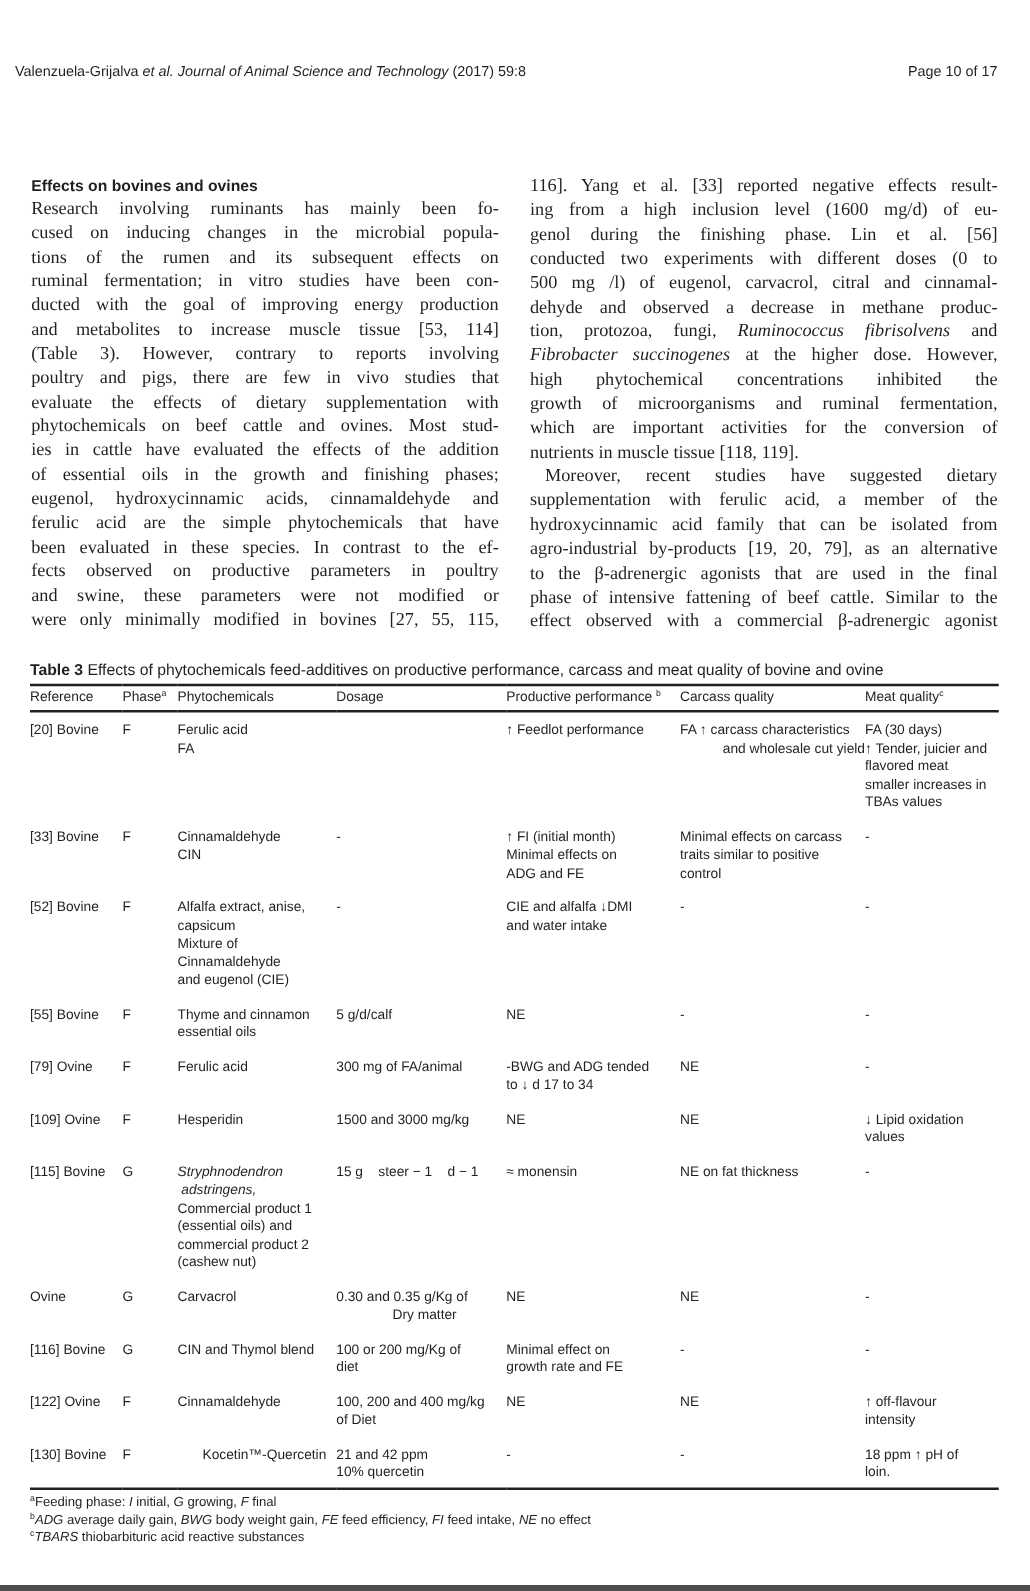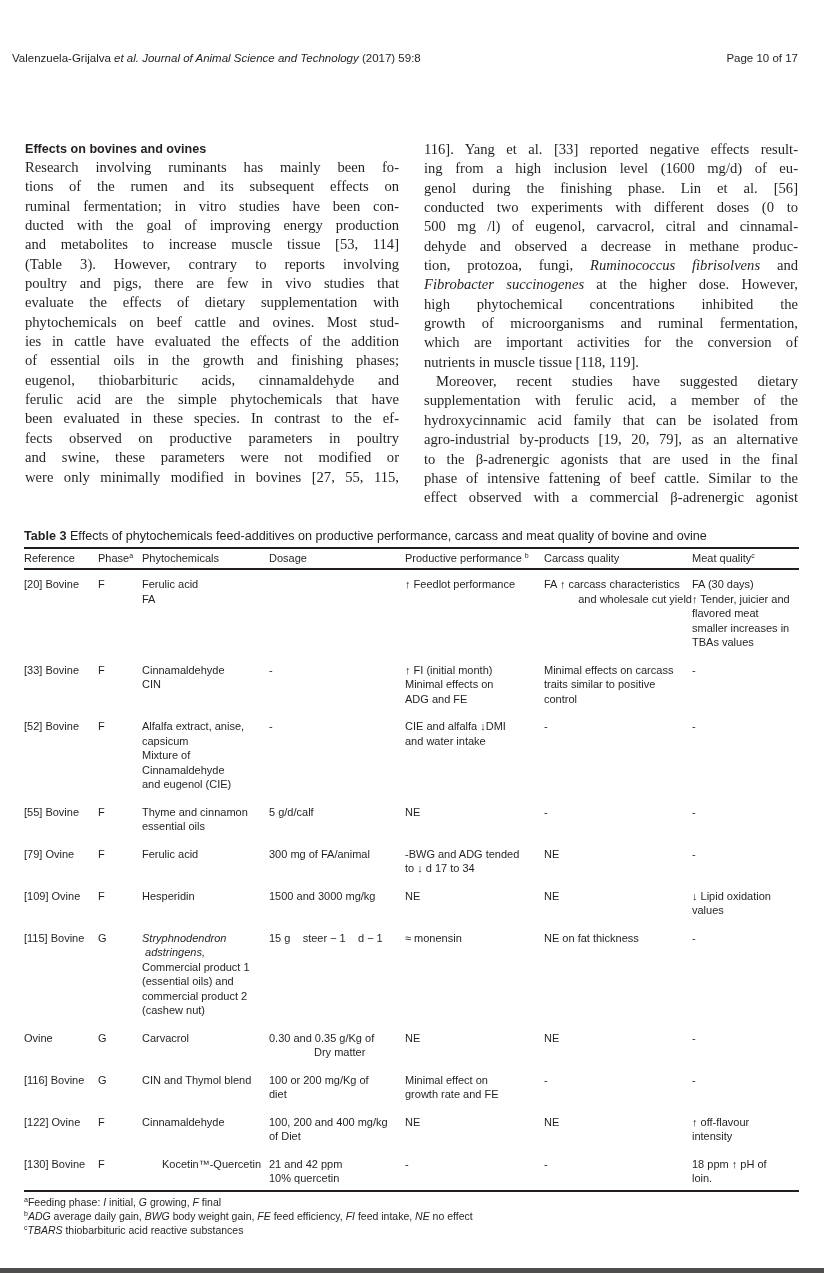--- a/index.html
+++ b/index.html
@@ -61,31 +61,32 @@
 
 <div class="running-head">
   <span class="left"><span>Valenzuela-Grijalva</span> <i>et al.</i> <i>Journal of Animal Science and Technology</i><span> (2017) 59:8</span></span>
   <span class="right">Page 10 of 17</span>
 </div>
 
 <div class="col left">
   <h3 class="section-heading">Effects on bovines and ovines</h3>
   <div id="left-lines">
       <span class="line">Research involving ruminants has mainly been fo-</span>
+      <span class="line">cused on inducing changes in the microbial popula-</span>
       <span class="line">tions of the rumen and its subsequent effects on</span>
       <span class="line">ruminal fermentation; in vitro studies have been con-</span>
       <span class="line">ducted with the goal of improving energy production</span>
       <span class="line">and metabolites to increase muscle tissue [53, 114]</span>
       <span class="line">(Table 3). However, contrary to reports involving</span>
       <span class="line">poultry and pigs, there are few in vivo studies that</span>
       <span class="line">evaluate the effects of dietary supplementation with</span>
       <span class="line">phytochemicals on beef cattle and ovines. Most stud-</span>
       <span class="line">ies in cattle have evaluated the effects of the addition</span>
       <span class="line">of essential oils in the growth and finishing phases;</span>
-      <span class="line">eugenol, thiobarbituric acids, cinnamaldehyde and</span>
+      <span class="line">eugenol, hydroxycinnamic acids, cinnamaldehyde and</span>
       <span class="line">ferulic acid are the simple phytochemicals that have</span>
       <span class="line">been evaluated in these species. In contrast to the ef-</span>
       <span class="line">fects observed on productive parameters in poultry</span>
       <span class="line">and swine, these parameters were not modified or</span>
       <span class="line">were only minimally modified in bovines [27, 55, 115,</span>
     </div>
 </div>
 
 <div class="col right">
   <div id="right-lines">

